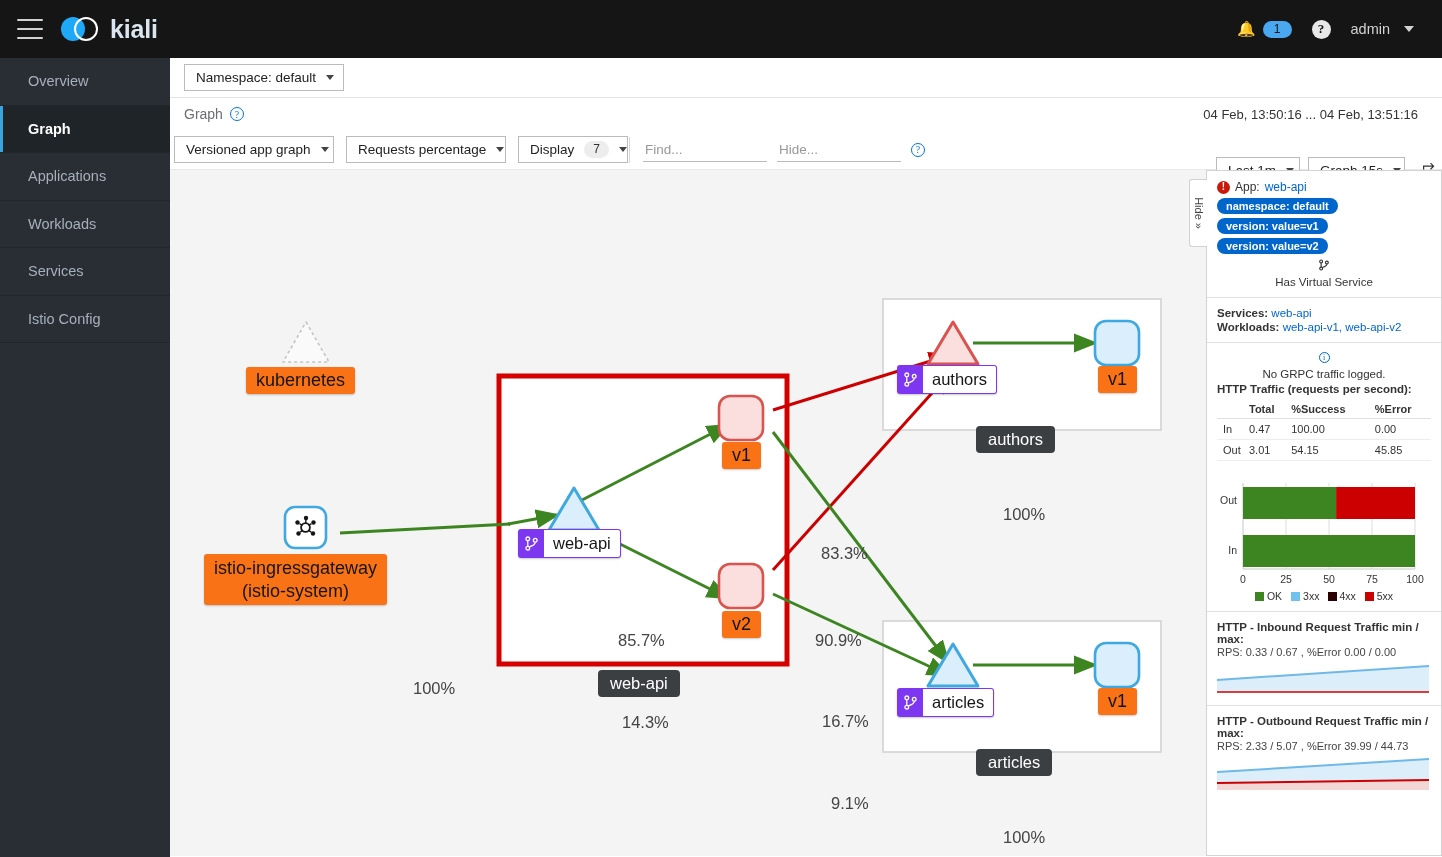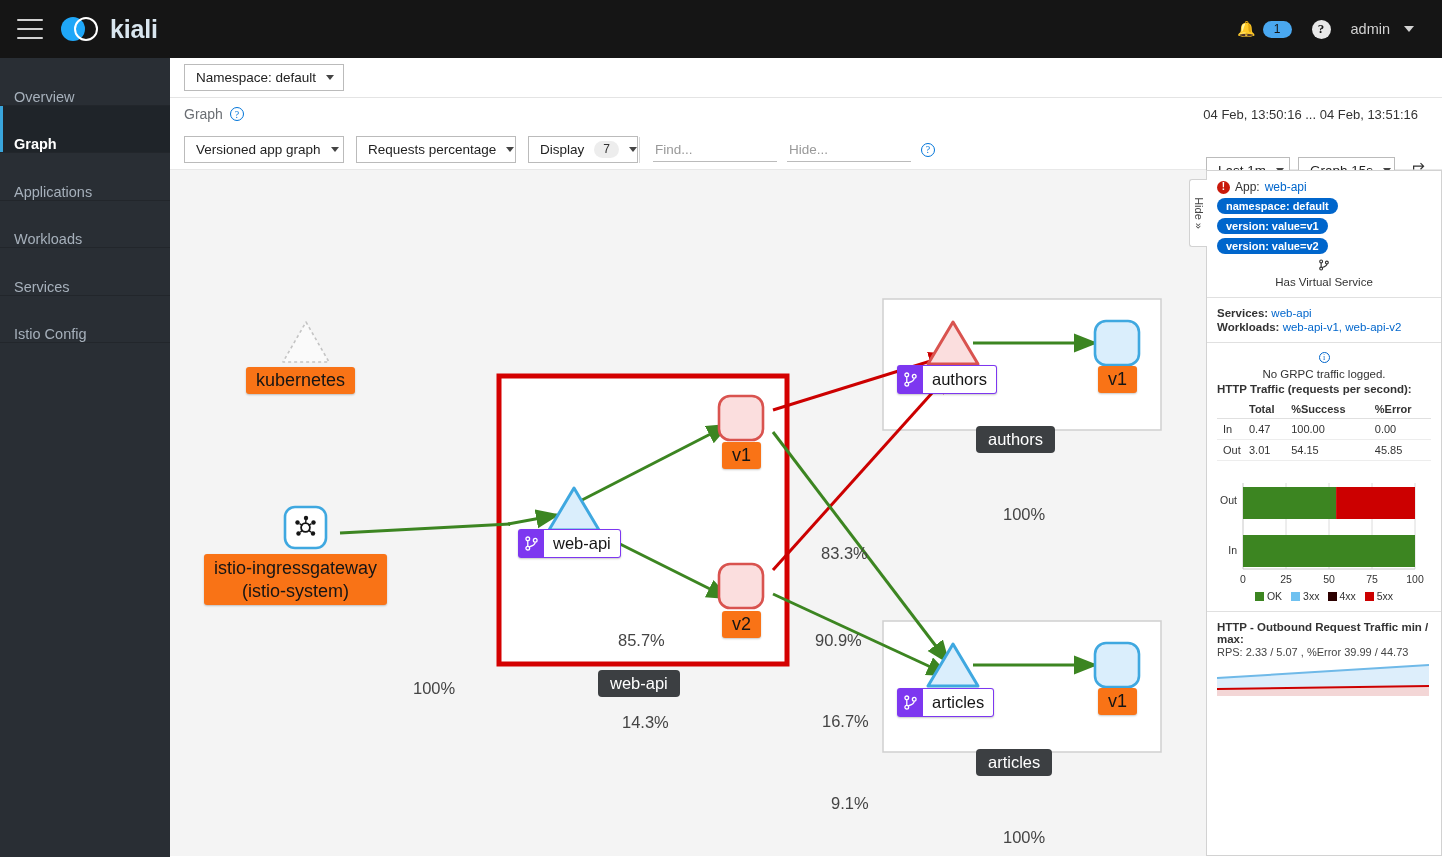--- a/index.html
+++ b/index.html
@@ -55,21 +55,21 @@
     width: 0; height: 0; border-left: 5px solid transparent; border-right: 5px solid transparent;
     border-top: 6px solid #d2d2d2;
   }
 
   
   .sidebar {
     position: absolute; top: 58px; left: 0; width: 170px; height: 799px;
     background: #292e34;
   }
   .side-item {
-    height: 47.5px; display: flex; align-items: flex-end; padding-left: 14px;
+    height: 47.5px; display: flex; align-items: center; padding-left: 28px;
     color: #a6b0bb; font-size: 14.5px; border-bottom: 1px solid #22262b;
     cursor: pointer; position: relative;
   }
   .side-item.active {
     background: #1f2429; color: #ffffff; font-weight: bold;
   }
   .side-item.active::before {
     content: ''; position: absolute; left: 0; top: 0; bottom: 0; width: 3px;
     background: #39a5dc;
   }
@@ -98,21 +98,21 @@
   }
   .graph-title { font-size: 14px; color: #6a6e73; display: flex; align-items: center; gap: 7px; }
   .qmark {
     width: 14px; height: 14px; border-radius: 50%; border: 1.4px solid #0074d9;
     color: #0074d9; font-size: 10px; display: inline-flex; align-items: center;
     justify-content: center; font-family: "Liberation Serif", serif; cursor: pointer;
   }
   .time-range { font-size: 13px; color: #333; padding-right: 10px; }
 
   .toolbar {
-    height: 40px; display: flex; align-items: center; padding: 0 14px; gap: 0;
+    height: 40px; display: flex; align-items: center; padding: 0 4px; gap: 0;
     border-bottom: 1px solid #e8e8e8;
   }
   .tb-sel { margin-right: 12px; }
   .pill-count {
     background: #ededed; border-radius: 9px; font-size: 12px; padding: 1px 9px;
     color: #333; line-height: 15px;
   }
   .divider-v { width: 1px; height: 26px; background: #d7d7d7; margin: 0 13px 0 1px; }
   .underline-input {
     border: none; border-bottom: 1px solid #bbb; height: 25px; width: 124px;
@@ -556,20 +556,29 @@
             <span style="width:9px;height:9px;background:#2c0000;display:inline-block;"></span>
             <span>4xx</span>
           </span>
           <span style="display:flex;align-items:center;gap:3px;">
             <span style="width:9px;height:9px;background:#cc0000;display:inline-block;"></span>
             <span>5xx</span>
           </span>
         </div>
       </div>
 
+      <div class="sp-section">
+        <div class="spark-title">HTTP - Inbound Request Traffic min / max:</div>
+        <div class="spark-sub">RPS: 0.33 / 0.67 , %Error 0.00 / 0.00</div>
+        <svg width="212" height="32">
+          <polygon points="0,18 212,4 212,30 0,30" fill="#ddeefb"></polygon>
+          <polyline points="0,18 212,4" fill="none" stroke="#6fb9e8" stroke-width="2"></polyline>
+          <polyline points="0,30 212,30" fill="none" stroke="#cc0000" stroke-width="1.4"></polyline>
+        </svg>
+      </div>
 
       <div class="sp-section" style="border-bottom:none;">
         <div class="spark-title">HTTP - Outbound Request Traffic min / max:</div>
         <div class="spark-sub">RPS: 2.33 / 5.07 , %Error 39.99 / 44.73</div>
         <svg width="212" height="34">
           <polygon points="0,16 212,3 212,24 0,27" fill="#ddeefb"></polygon>
           <polyline points="0,16 212,3" fill="none" stroke="#6fb9e8" stroke-width="2"></polyline>
           <polygon points="0,27 212,24 212,34 0,34" fill="#f3d6d6"></polygon>
           <polyline points="0,27 212,24" fill="none" stroke="#cc0000" stroke-width="2"></polyline>
         </svg>

